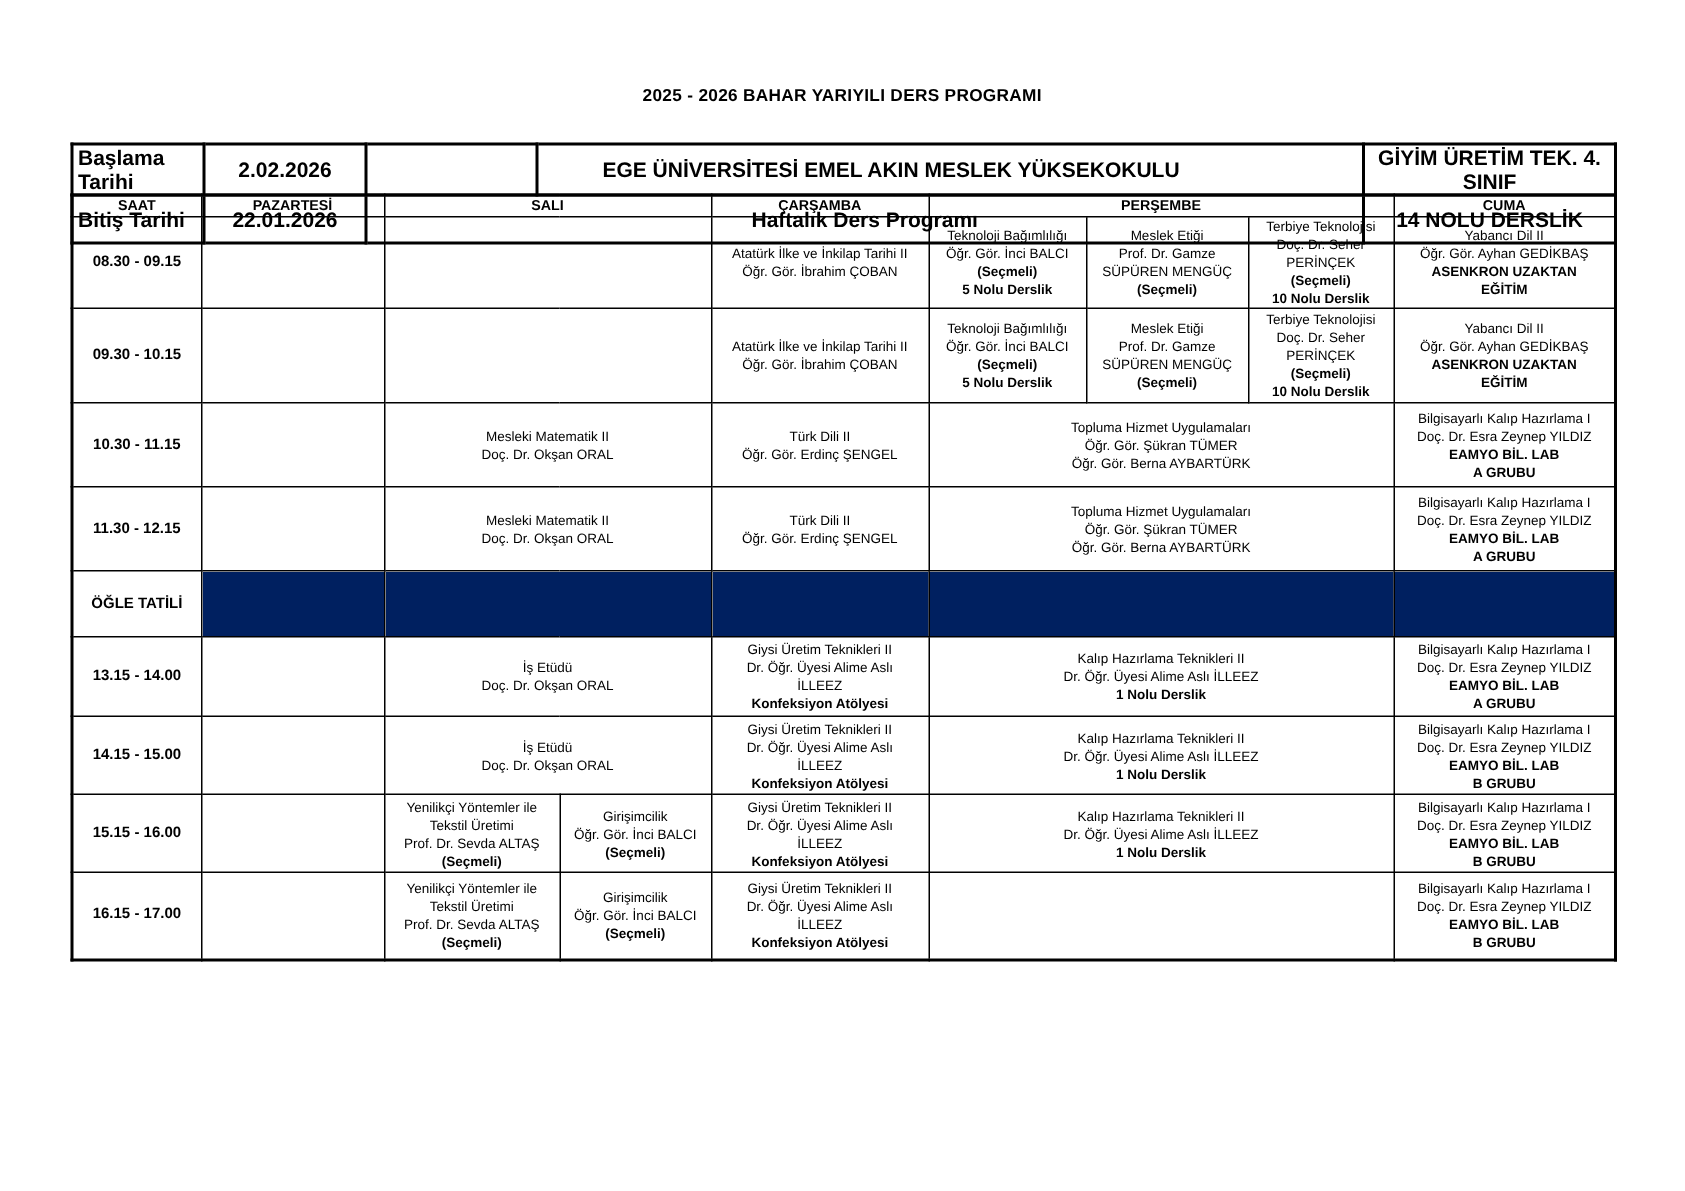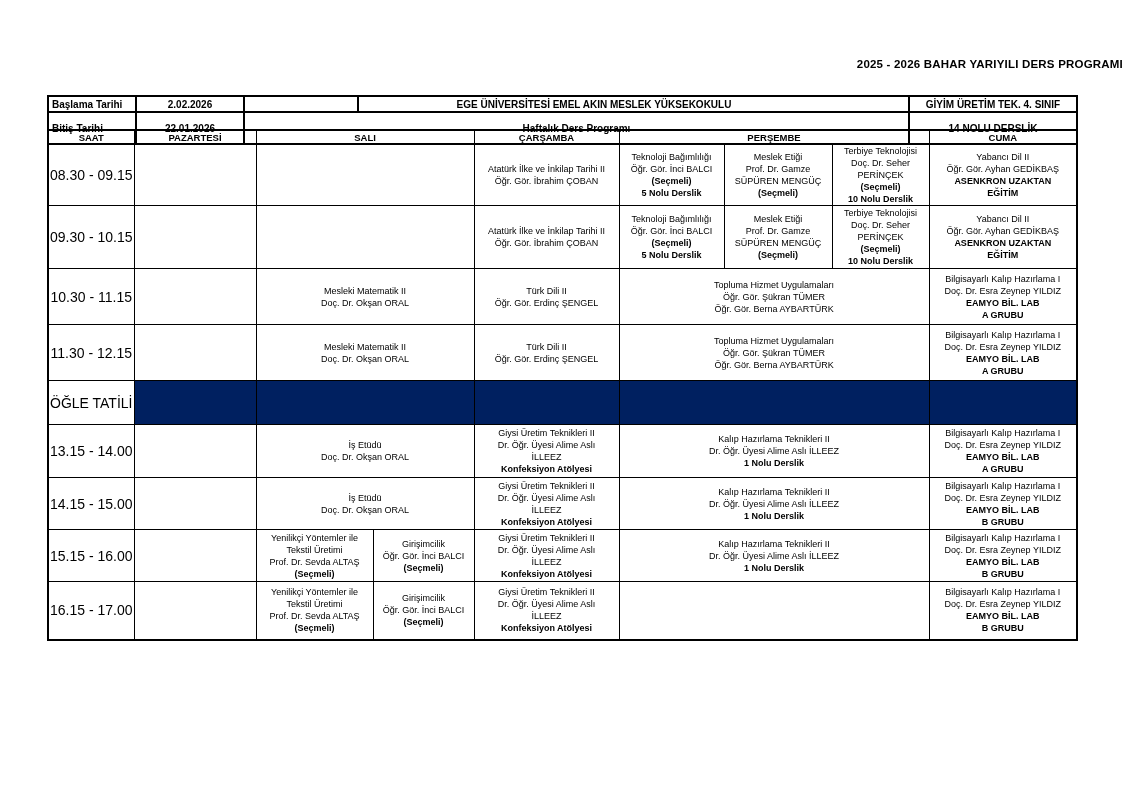--- a/index.html
+++ b/index.html
@@ -2,32 +2,32 @@
 <html><head>
 <meta charset="utf-8">
 <style>
   html,body{margin:0;padding:0;}
   body{
     width:1123px;height:794px;background:#ffffff;position:relative;
     font-family:"Liberation Sans","DejaVu Sans",sans-serif;color:#000;
     -webkit-font-smoothing:antialiased;
   }
   .page-title{
-    position:absolute;top:58px;left:0;width:1123px;text-align:right;
+    position:absolute;top:58px;left:0;width:1123px;text-align:center;
     font-size:11.5px;font-weight:bold;letter-spacing:.2px;
   }
   table{border-collapse:collapse;table-layout:fixed;}
   td{overflow:hidden;vertical-align:middle;text-align:center;padding:0 1px;}
   .hdr-table{position:absolute;left:47px;top:95px;width:1029px;border:2px solid #000;}
-  .hdr-table td{border:2px solid #000;font-size:10px;font-weight:bold;}
+  .hdr-table td{border:2px solid #000;font-size:14px;font-weight:bold;}
   .hdr-table .lab{text-align:left;padding-left:3px;}
   .hdr-table .school-cell{padding-right:80px;}
   .main-table{position:absolute;left:47px;top:129px;width:1029px;border:2px solid #000;}
   .main-table td{border:1px solid #000;font-size:9px;line-height:12px;}
-  .main-table td.time{font-weight:normal;font-size:14px;}
+  .main-table td.time{font-weight:bold;font-size:10px;}
   .main-table tr.dayhdr td{font-weight:bold;font-size:9.5px;height:13px;line-height:13px;}
   .lunch-cell{background:#002060;}
   .cell span{display:block;}
   .b{font-weight:bold;}
 </style>
 </head>
 <body>
 
 <div class="page-title">2025 - 2026 BAHAR YARIYILI DERS PROGRAMI</div>
 

